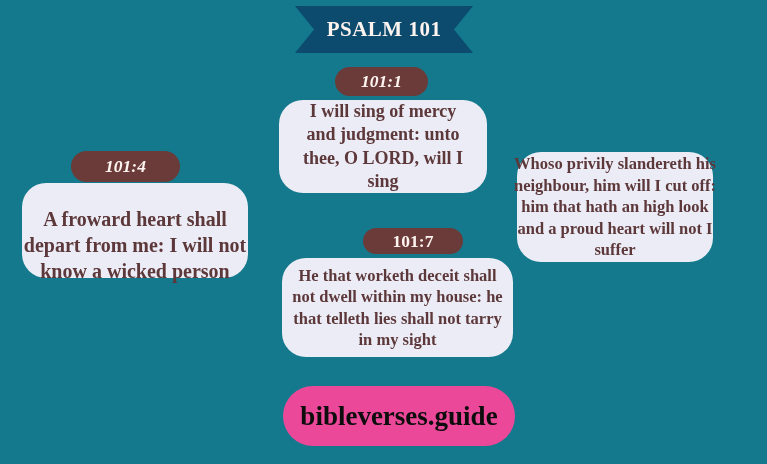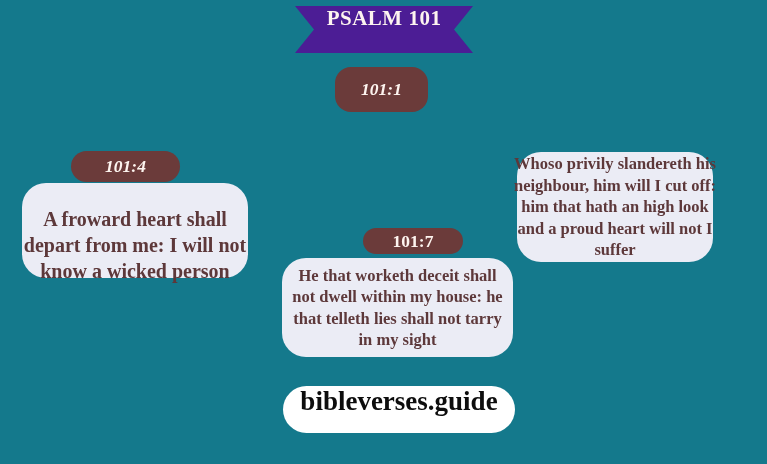--- a/index.html
+++ b/index.html
@@ -10,23 +10,23 @@
     background: #14798c;
     overflow: hidden;
     font-family: "Liberation Serif", "DejaVu Serif", serif;
   }
 
   
   .ribbon {
     position: absolute;
     left: 295px; top: 6px;
     width: 178px; height: 47px;
-    background: #4c1d95;
+    background: #0c4a6e;
     clip-path: polygon(0 0, 100% 0, calc(100% - 19px) 50%, 100% 100%, 0 100%, 19px 50%);
-    display: flex; align-items: flex-start; justify-content: center;
+    display: flex; align-items: center; justify-content: center;
   }
   .ribbon-title {
     color: #fdf4f0;
     font-size: 21px;
     font-weight: bold;
     letter-spacing: 0.5px;
     white-space: pre;
   }
 
   
@@ -55,63 +55,69 @@
     z-index: 1;
   }
   .verse-text {
     color: #5d383a;
     font-weight: bold;
     text-align: center;
     white-space: pre;
     line-height: 1.3;
   }
 
-  .pill-v1 { left: 335px; top: 67px;  width: 93px;  height: 45px; }
+  .pill-v1 { left: 335px; top: 67px;  width: 93px;  height: 29px; }
   .card-v1 { left: 279px; top: 100px; width: 208px; height: 93px; }
   .card-v1 .verse-text { font-size: 18px; }
 
   .pill-v4 { left: 71px;  top: 151px; width: 109px; height: 31px; }
   .card-v4 { left: 22px;  top: 183px; width: 226px; height: 95px; }
   .card-v4 .verse-text { font-size: 20px; margin-top: 28px; }
 
   .pill-v5 { left: 587px; top: 130px; width: 94px;  height: 29px; }
   .card-v5 { left: 517px; top: 152px; width: 196px; height: 110px; }
   .card-v5 .verse-text { font-size: 16.5px; }
 
   .pill-v7 { left: 363px; top: 228px; width: 100px; height: 26px; }
   .card-v7 { left: 282px; top: 258px; width: 231px; height: 99px; }
   .card-v7 .verse-text { font-size: 16.5px; }
 
   
   .site-badge {
     position: absolute;
     left: 283px; top: 386px;
-    width: 232px; height: 47px;
-    background: #ffffff;
+    width: 232px; height: 60px;
+    background: #ec4899;
     border-radius: 30px;
-    display: flex; align-items: flex-start; justify-content: center;
+    display: flex; align-items: center; justify-content: center;
   }
   .site-name {
     color: #0d0d0d;
     font-size: 27px;
     font-weight: bold;
     white-space: pre;
   }
 </style>
 </head>
 <body>
 
 <div class="canvas">
 
   <div class="ribbon">
     <span class="ribbon-title">PSALM 101</span>
   </div>
 
   <div class="pill pill-v1">
     <span class="pill-label">101:1</span>
+  </div>
+  <div class="card card-v1">
+    <span class="verse-text">I will sing of mercy
+and judgment: unto
+thee, O LORD, will I
+sing</span>
   </div>
 
   <div class="pill pill-v4">
     <span class="pill-label">101:4</span>
   </div>
   <div class="card card-v4">
     <span class="verse-text">A froward heart shall
 depart from me: I will not
 know a wicked person</span>
   </div>

